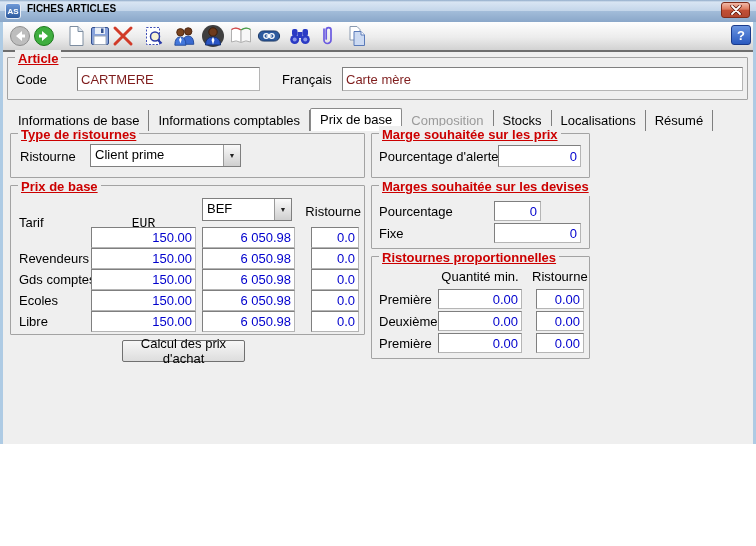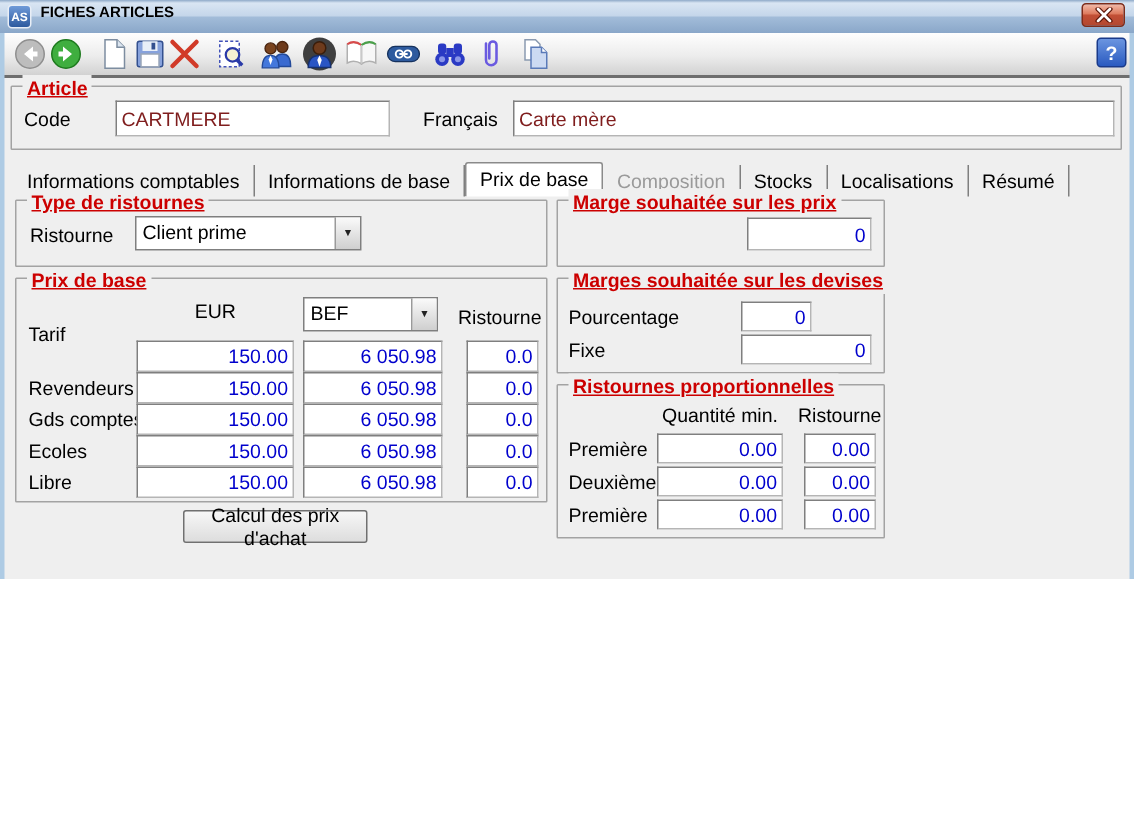--- a/index.html
+++ b/index.html
@@ -1,18 +1,18 @@
 <!DOCTYPE html>
 <html><head>
 <meta charset="utf-8">
 <style>
   html,body{margin:0;padding:0;background:#fff;}
   *{box-sizing:border-box;}
   .win{
-    position:relative;width:756px;height:386px;
+    position:relative;width:756px;height:444px;
     background:#aecbe4;
     font-family:"Liberation Sans",sans-serif;
     overflow:hidden;
   }
   .titlebar{
     position:absolute;left:0;top:0;width:756px;height:22px;
     background:linear-gradient(#8ea9c8 0px,#d9e5f3 2px,#c4d6ea 48%,#a2bcd9 52%,#8aa7c9 100%);
     display:flex;align-items:center;
   }
   .app-icon{
@@ -209,46 +209,47 @@
 
     <div class="group" style="left:4px;top:5px;width:741px;height:43px;">
       <div class="legend">Article</div>
       <div class="lbl" style="left:8px;top:14px;">Code</div>
       <input class="field dim" style="left: 69px; top: 9px; width: 183px; height: 24px;" value="CARTMERE">
       <div class="lbl" style="left:274px;top:14px;">Français</div>
       <input class="field dim" style="left: 334px; top: 9px; width: 401px; height: 24px;" value="Carte mère">
     </div>
 
     <div class="tabs">
+      <div class="tab">Informations de base</div>
       <div class="tab">Informations comptables</div>
-      <div class="tab">Informations de base</div>
       <div class="tab active">Prix de base</div>
       <div class="tab disabled">Composition</div>
       <div class="tab">Stocks</div>
       <div class="tab">Localisations</div>
       <div class="tab">Résumé</div>
     </div>
 
     <div class="group" style="left:7px;top:81px;width:355px;height:45px;">
       <div class="legend">Type de ristournes</div>
       <div class="lbl" style="left:9px;top:15px;">Ristourne</div>
       <div class="combo" style="left:79px;top:10px;width:151px;height:23px;">
         <div class="combo-text">Client prime</div>
         <div class="combo-btn">▼</div>
       </div>
     </div>
 
     <div class="group" style="left:368px;top:81px;width:219px;height:45px;">
       <div class="legend">Marge souhaitée sur les prix</div>
+      <div class="lbl" style="left:7px;top:15px;">Pourcentage d'alerte</div>
       <input class="field num" style="left: 126px; top: 11px; width: 83px; height: 22px;" value="0">
     </div>
 
     <div class="group" style="left:7px;top:133px;width:355px;height:150px;">
       <div class="legend">Prix de base</div>
-      <div class="colhead" style="left:80px;top:14px;width:105px;">EUR</div>
+      <div class="colhead" style="left:80px;top:30px;width:105px;font-family:Liberation Mono, monospace;">EUR</div>
       <div class="combo" style="left:191px;top:12px;width:90px;height:23px;">
         <div class="combo-text">BEF</div>
         <div class="combo-btn">▼</div>
       </div>
       <div class="colhead" style="left:294px;top:18px;width:56px;text-align:right;">Ristourne</div>
 
       <div class="lbl" style="left:8px;top:29px;">Tarif</div>
       <input class="field num" style="left: 80px; top: 41px; width: 105px; height: 21px;" value="150.00">
       <input class="field num" style="left: 191px; top: 41px; width: 93px; height: 21px;" value="6 050.98">
       <input class="field num" style="left: 300px; top: 41px; width: 48px; height: 21px;" value="0.0">

